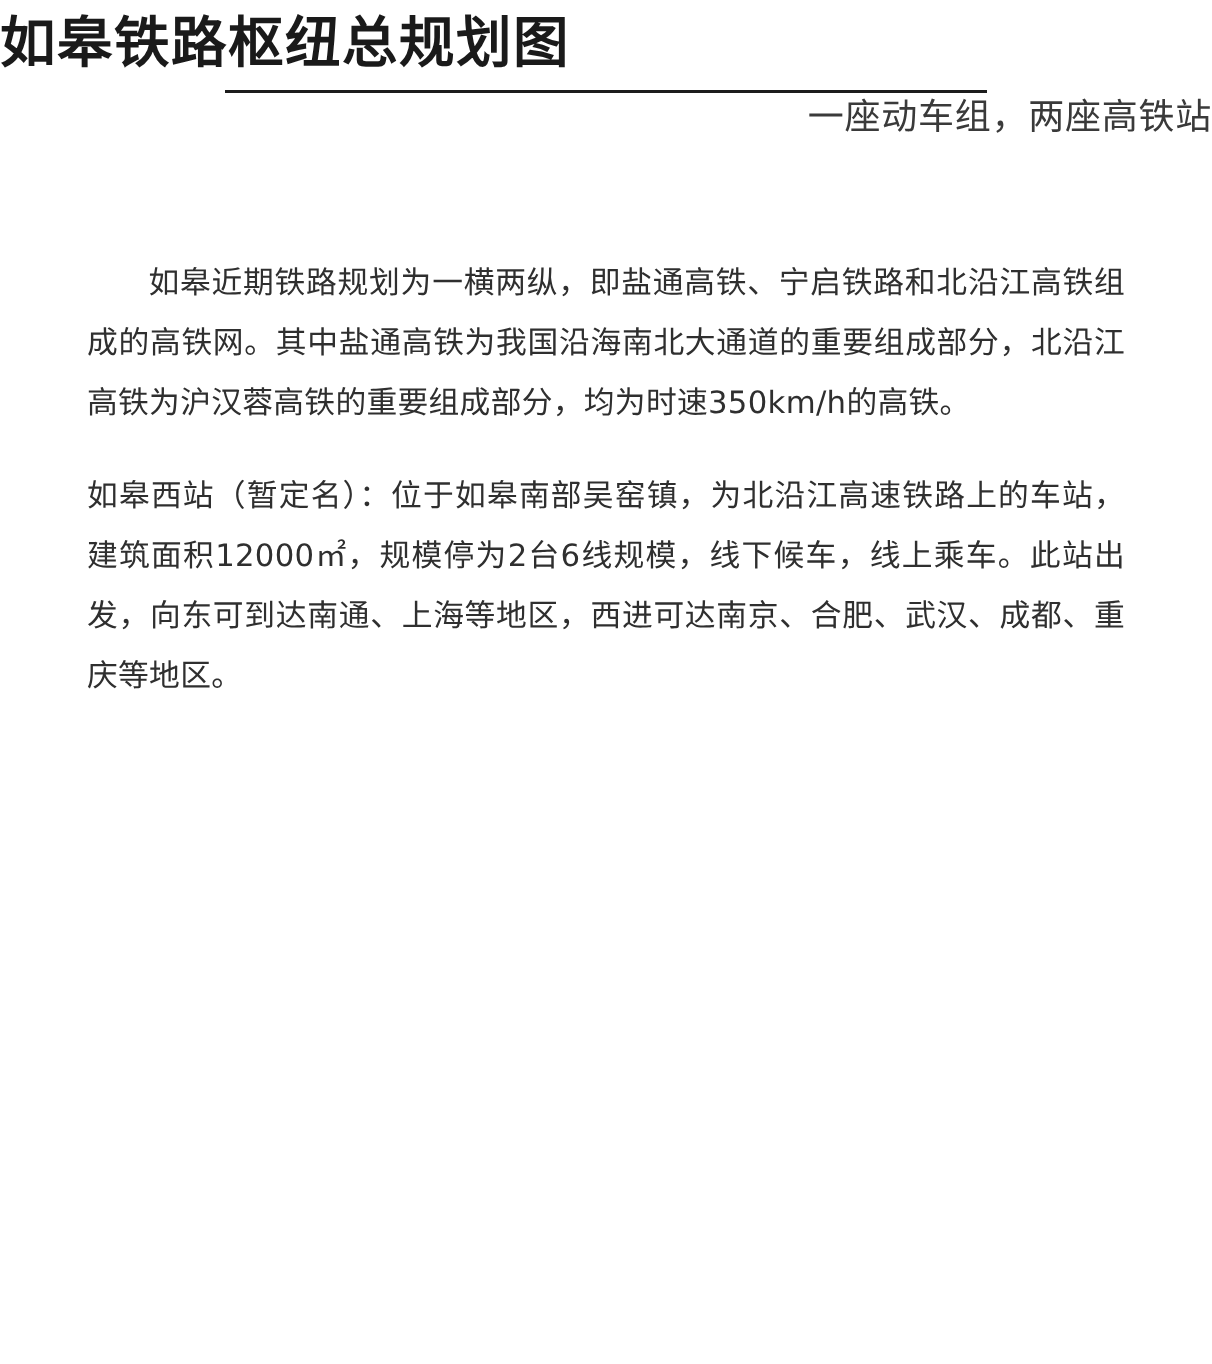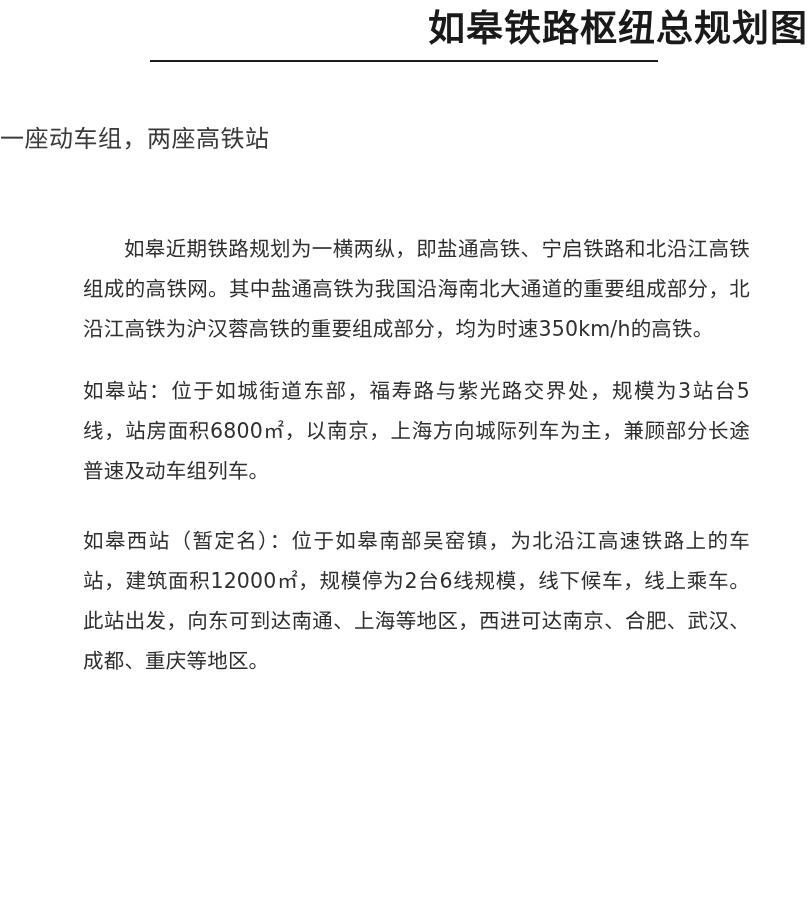--- a/index.html
+++ b/index.html
@@ -29,48 +29,47 @@
     padding-top: 6px;
     text-align: center;
   }
   .doc-title {
     font-size: 37px;
     line-height: 46px;
     font-weight: 700;
     color: #1a1a1a;
     letter-spacing: 1px;
     margin: 0;
-    text-align: right;
+    text-align: left;
   }
   .title-rule {
     width: 508px;
     height: 0;
     border: 0;
     border-top: 2px solid #1c1c1c;
     margin: 8px auto 0 auto;
   }
 
   
   .subtitle-block {
-    text-align: left;
-    margin-top: 61px;
+    text-align: right;
   }
   .doc-subtitle {
     font-size: 24px;
     line-height: 32px;
     font-weight: 400;
     color: #3a3a3a;
     margin: 0;
     letter-spacing: 0.5px;
   }
 
   
   .body-block {
     margin-top: 74px;
-    padding-left: 83px;
+    padding-left: 58px;
     padding-right: 58px;
   }
   .para {
     font-size: 20.5px;
     line-height: 40px;
     color: #2f2f2f;
     margin: 0 0 22px 0;
     text-align: justify;
     text-justify: inter-ideograph;
     letter-spacing: 0.2px;
@@ -94,17 +93,16 @@
     <h1 class="doc-title">如皋铁路枢纽总规划图</h1>
     <div class="title-rule"></div>
   </div>
 
   <div class="subtitle-block">
     <h2 class="doc-subtitle">一座动车组，两座高铁站</h2>
   </div>
 
   <div class="body-block">
     <p class="para indent">如皋近期铁路规划为一横两纵，即盐通高铁、宁启铁路和北沿江高铁组成的高铁网。其中盐通高铁为我国沿海南北大通道的重要组成部分，北沿江高铁为沪汉蓉高铁的重要组成部分，均为时速350km/h的高铁。</p>
-    <p class="para para-gap-lg">如皋站：位于如城街道东部，福寿路与紫光路交界处，规模为3站台5线，站房面积6800㎡，以南京，上海方向城际列车为主，兼顾部分长途普速及动车组列车。</p>
     <p class="para">如皋西站（暂定名）：位于如皋南部吴窑镇，为北沿江高速铁路上的车站，建筑面积12000㎡，规模停为2台6线规模，线下候车，线上乘车。此站出发，向东可到达南通、上海等地区，西进可达南京、合肥、武汉、成都、重庆等地区。</p>
   </div>
 
 </div>
 
 </body></html>

